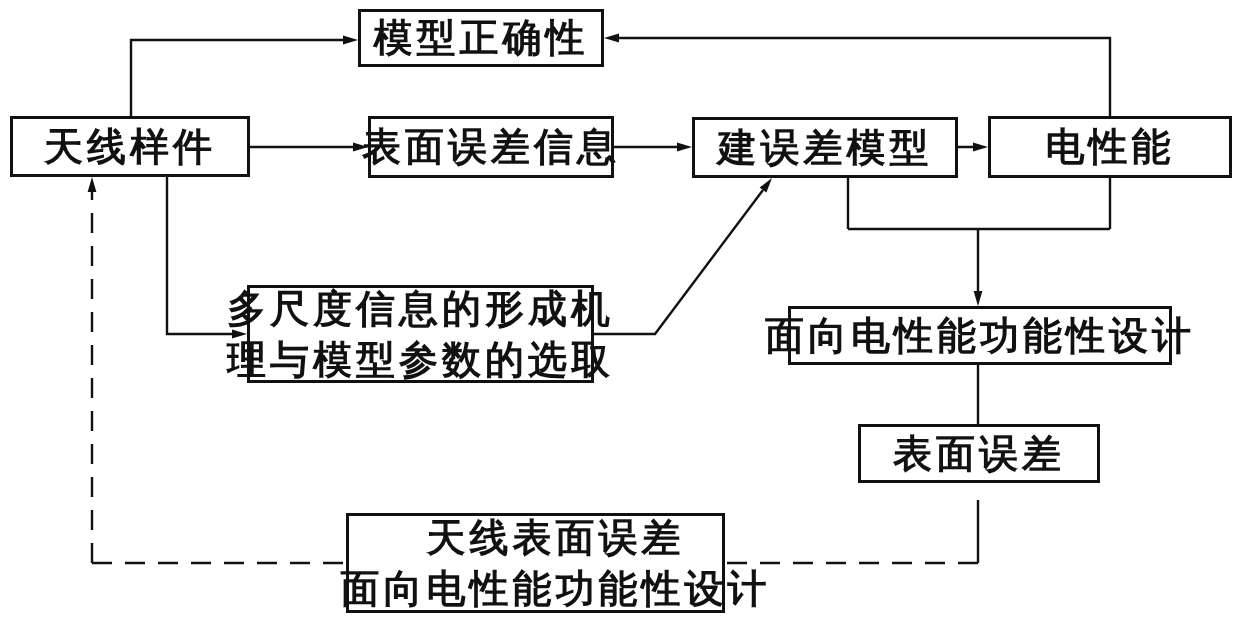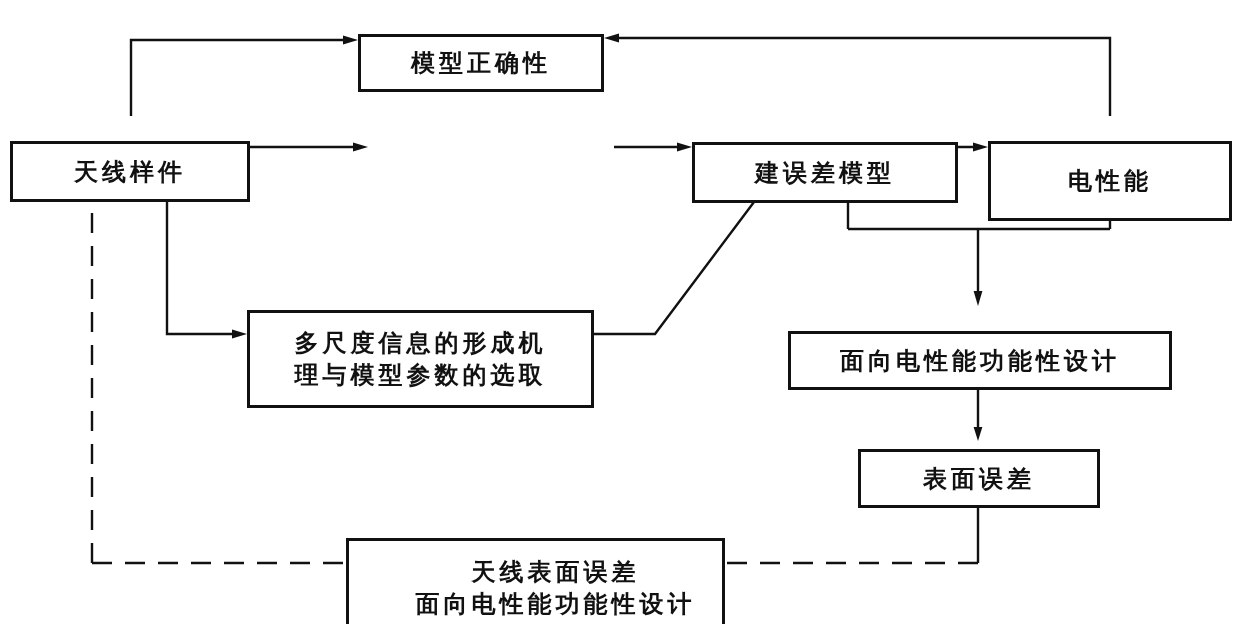--- a/index.html
+++ b/index.html
@@ -25,32 +25,31 @@
     box-sizing: border-box;
     border: 3px solid #111111;
     background: #ffffff;
     color: #111111;
     display: flex;
     flex-direction: column;
     align-items: center;
     justify-content: center;
     text-align: center;
     font-weight: bold;
-    font-size: 24px;
+    font-size: 39px;
     letter-spacing: 4px;
     line-height: 1.32;
     white-space: nowrap;
-    margin-top: 25px;
   }
   
   #n-model-correctness  { left: 358px; top: 9px;   width: 246px; height: 58px; }
   #n-antenna-sample     { left: 10px;  top: 116px; width: 240px; height: 61px; }
   #n-surface-error-info { left: 368px; top: 116px; width: 246px; height: 62px; }
   #n-build-error-model  { left: 692px; top: 117px; width: 266px; height: 61px; }
-  #n-electrical-perf    { left: 988px; top: 116px; width: 244px; height: 80px; }
+  #n-electrical-perf    { left: 988px; top: 116px; width: 244px; height: 62px; }
   #n-multiscale         { left: 247px; top: 285px; width: 347px; height: 98px; }
   #n-error-influence    { left: 788px; top: 306px; width: 384px; height: 59px; }
   #n-surface-error      { left: 858px; top: 424px; width: 242px; height: 59px; }
   #n-functional-design  { left: 346px; top: 513px; width: 379px; height: 100px; padding-left: 40px; }
 </style>
 </head>
 <body>
 
 <div id="stage">
 
@@ -92,20 +91,23 @@
   </svg>
 
   <div class="node" id="n-model-correctness">
     <span>模型正确性</span>
   </div>
 
   <div class="node" id="n-antenna-sample">
     <span>天线样件</span>
   </div>
 
+  <div class="node" id="n-surface-error-info">
+    <span>表面误差信息</span>
+  </div>
 
   <div class="node" id="n-build-error-model">
     <span>建误差模型</span>
   </div>
 
   <div class="node" id="n-electrical-perf">
     <span>电性能</span>
   </div>
 
   <div class="node" id="n-multiscale">

